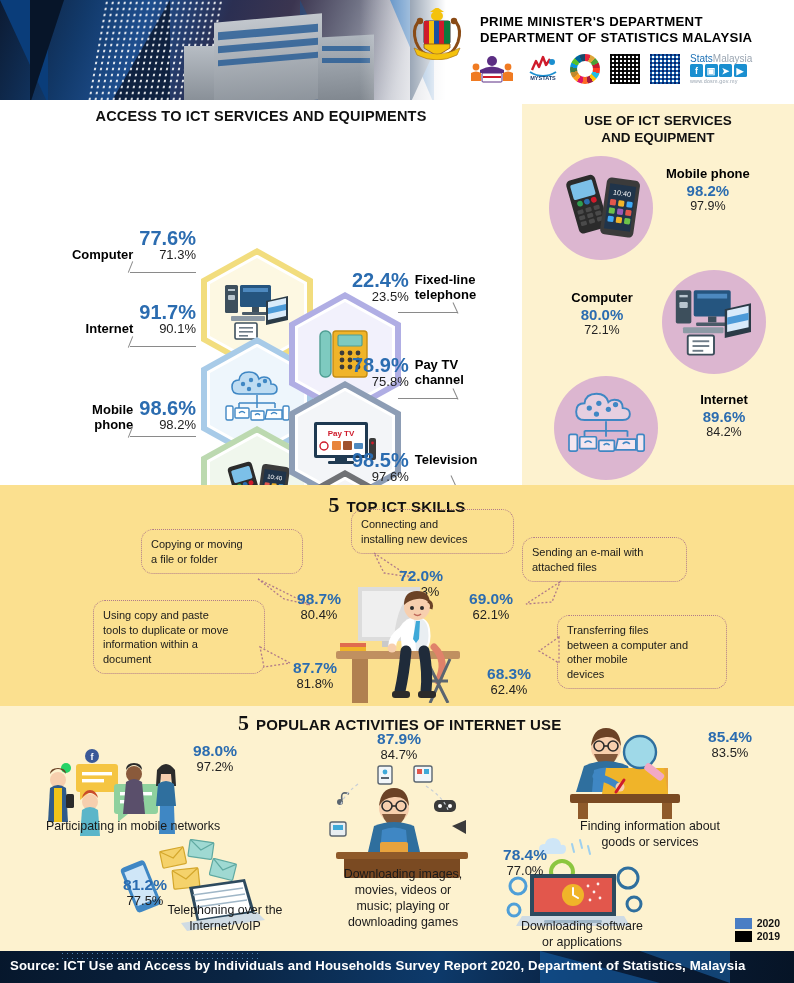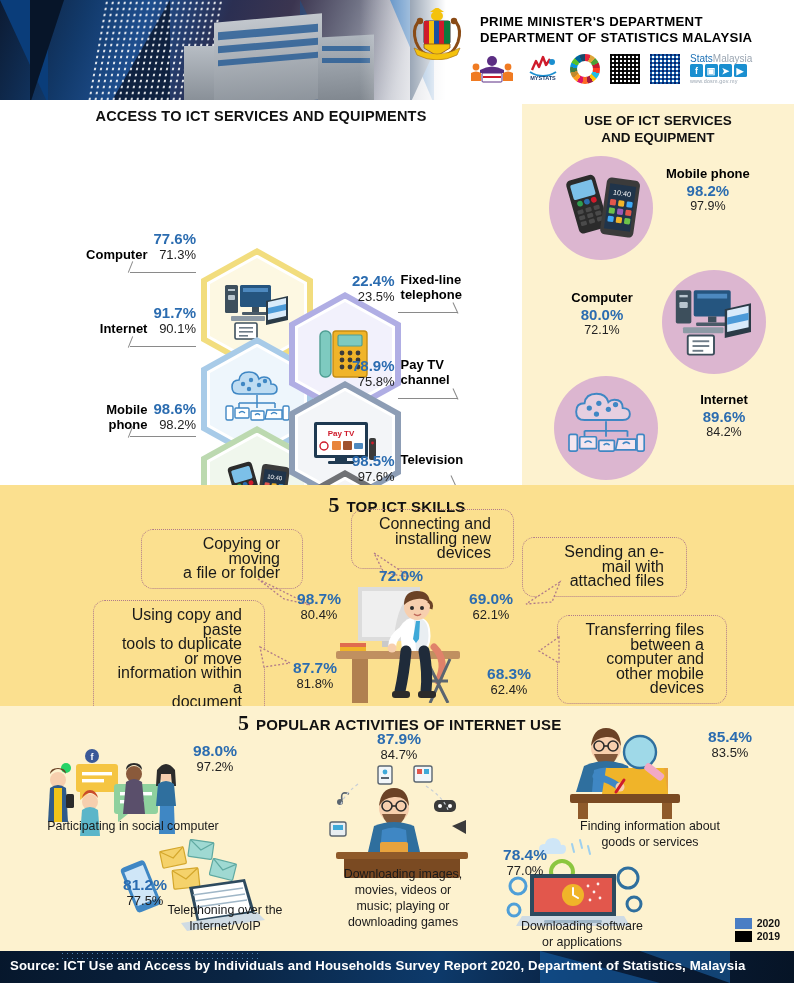--- a/index.html
+++ b/index.html
@@ -127,21 +127,21 @@
     position: absolute; left: 9px; top: 10px; right: 9px; bottom: 10px;
     clip-path: polygon(50% 0%, 100% 25%, 100% 75%, 50% 100%, 0% 75%, 0% 25%);
     background: var(--hf);
     display: flex; align-items: center; justify-content: center;
   }
   .hex .icon { position: relative; width: 72px; height: 62px; }
 
   
   .lbl { position: absolute; }
   .lbl .name { font-weight: bold; font-size: 13px; color: #000; line-height: 15px; }
-  .lbl .v1 { font-weight: bold; font-size: 15px; color: #2b6cb0; line-height: 17px; }
+  .lbl .v1 { font-weight: bold; font-size: 20px; color: #2b6cb0; line-height: 17px; }
   .lbl .v2 { font-size: 13px; color: #222; line-height: 15px; }
   .leader { position: absolute; height: 1px; background: #8a8a8a; }
   .leader-d { position: absolute; width: 1px; height: 12px; background: #8a8a8a; }
 
   
   .circ {
     position: absolute; border-radius: 50%; background: #dcb6d0;
     display: flex; align-items: center; justify-content: center;
   }
   .use-lbl { position: absolute; }
@@ -153,22 +153,22 @@
   .sec-skills {
     position: absolute; left: 0; top: 485px; width: 794px; height: 221px;
     background: #fbe08f;
   }
   .big5 { font-weight: bold; font-size: 22px; color: #111; font-family: "Liberation Serif", serif; }
   .sec-h { position: absolute; display: flex; align-items: baseline; gap: 7px; }
   .sec-h .txt { font-weight: bold; font-size: 15px; letter-spacing: .2px; color: #111; }
 
   .bubble {
     position: absolute; border: 1.4px dotted #b07a8a; border-radius: 12px;
-    background: transparent; padding: 7px 22px; text-align: right;
-    font-size: 16px; line-height: 14.5px; color: #1a1a1a;
+    background: transparent; padding: 7px 9px; text-align: left;
+    font-size: 11px; line-height: 14.5px; color: #1a1a1a;
   }
 
   .stat { position: absolute; text-align: center; }
   .stat .a { font-weight: bold; font-size: 15.5px; color: #2b6cb0; line-height: 17px; }
   .stat .b { font-size: 13px; color: #222; line-height: 15px; }
 
   
   .desk { position: absolute; }
 
   
@@ -719,21 +719,21 @@
     </svg>
 
     <div class="stat" style="left:288px; top:105px; width:62px;">
       <div class="a">98.7%</div>
       <div class="b">80.4%</div>
     </div>
     <div class="stat" style="left:284px; top:174px; width:62px;">
       <div class="a">87.7%</div>
       <div class="b">81.8%</div>
     </div>
-    <div class="stat" style="left:370px; top:82px; width:62px;">
+    <div class="stat" style="left:390px; top:82px; width:62px;">
       <div class="a">72.0%</div>
       <div class="b">70.3%</div>
     </div>
     <div class="stat" style="left:460px; top:105px; width:62px;">
       <div class="a">69.0%</div>
       <div class="b">62.1%</div>
     </div>
     <div class="stat" style="left:478px; top:180px; width:62px;">
       <div class="a">68.3%</div>
       <div class="b">62.4%</div>
@@ -814,21 +814,21 @@
         <path d="M115 30 q9 -12 18 0 l1 16 h-4 l-1 -12 h-10 l-1 12 h-4 Z" fill="#2b2b2b"></path>
         <path d="M116 44 q8 -6 16 0 l2 22 h-20 Z" fill="#2f6f9e"></path>
         <path d="M118 66 h14 l1 28 h-16 Z" fill="#3f87c4"></path>
       </svg>
     </div>
     <div class="stat" style="left:170px; top:36px; width:90px;">
       <div class="a">98.0%</div>
       <div class="b">97.2%</div>
     </div>
     <div class="act-cap" style="left:20px; top:112px; width:226px;">
-      <span style="white-space:pre-line;">Participating in social computer</span>
+      <span style="white-space:pre-line;">Participating in mobile networks</span>
     </div>
 
     <div style="position:absolute; left:115px; top:133px;">
       <svg width="170" height="96" viewBox="0 0 170 96">
         <g transform="rotate(-22 30 50)">
           <rect x="14" y="22" width="26" height="48" rx="4" fill="#3f87c4"></rect>
           <rect x="17" y="27" width="20" height="36" fill="#cfe6f7"></rect>
         </g>
 
         <g>

